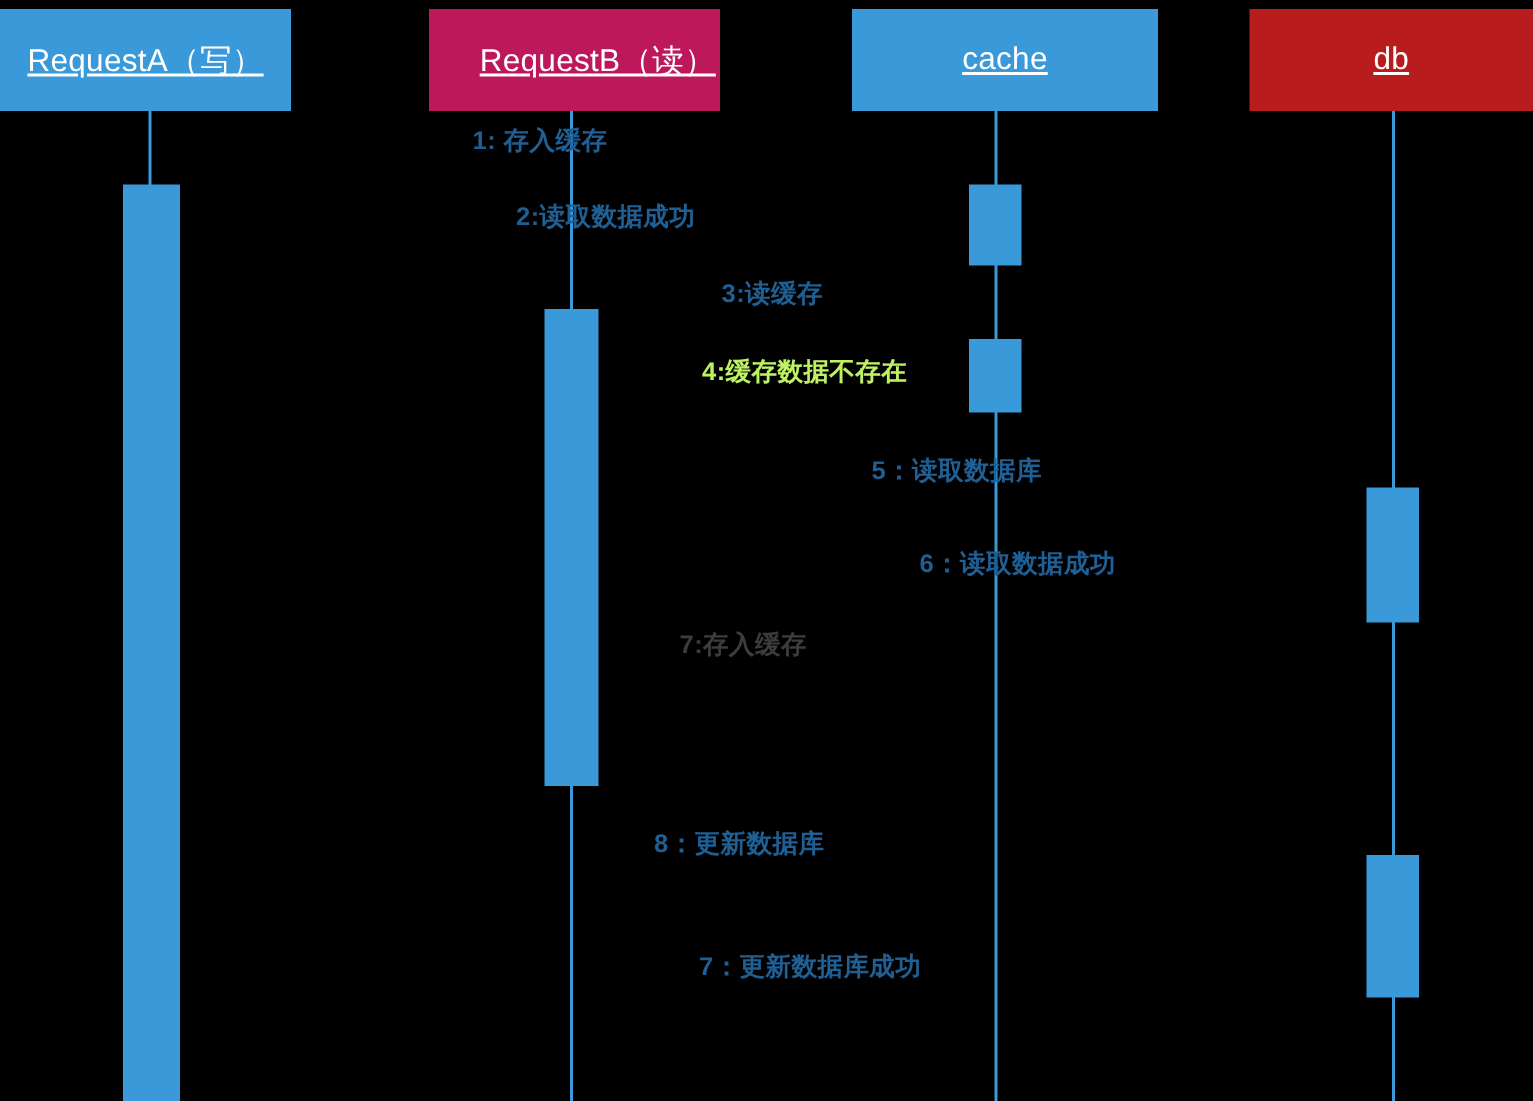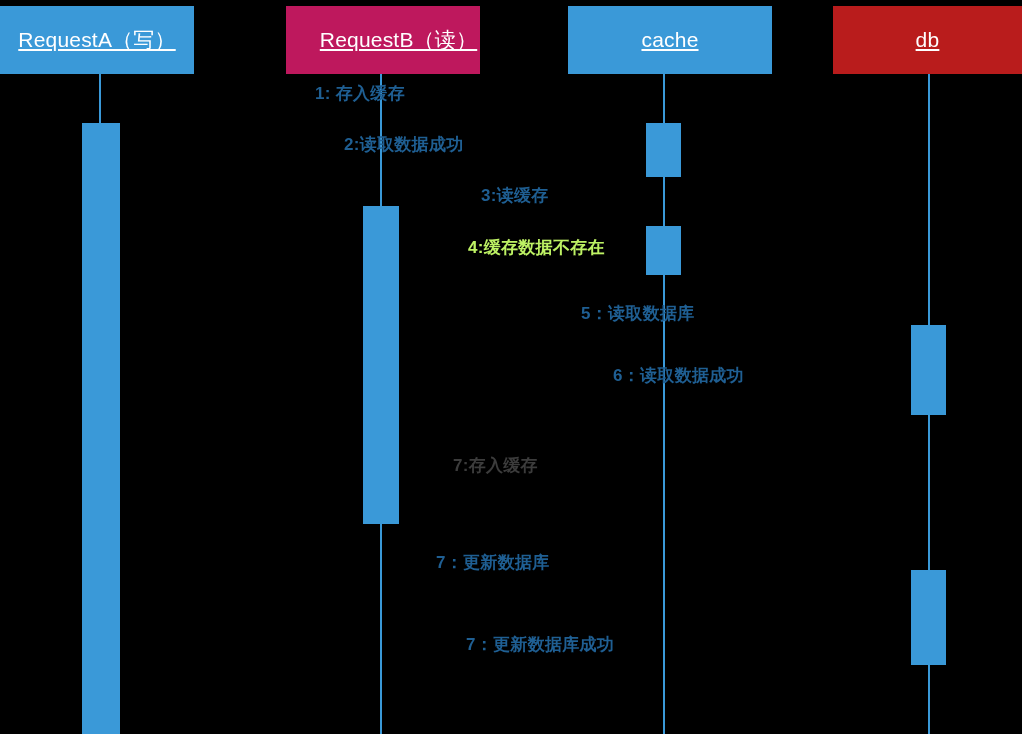--- a/index.html
+++ b/index.html
@@ -43,21 +43,20 @@
   .msg-label {
     position: absolute;
     font-size: 17px;
     font-weight: bold;
     color: #1f5f93;
     white-space: nowrap;
     letter-spacing: 0.3px;
   }
   .msg-label.gray {
     color: #3c3c3c;
-    margin-top: 36px;
   }
 </style>
 </head>
 <body>
 
 <div id="diagram">
   <div id="lifelines-layer">
       <div class="lifeline" style="left: 99px; top: 74px; height: 660px; background: rgb(58, 153, 216);"></div>
       <div class="lifeline" style="left: 380px; top: 74px; height: 660px; background: rgb(58, 153, 216);"></div>
       <div class="lifeline" style="left: 663px; top: 74px; height: 660px; background: rgb(58, 153, 216);"></div>
@@ -86,16 +85,16 @@
       </div>
     </div>
   <div id="messages-layer">
       <div class="msg-label" style="left: 315px; top: 82px; color: rgb(31, 95, 147);">1: 存入缓存</div>
       <div class="msg-label" style="left: 344px; top: 133px; color: rgb(31, 95, 147);">2:读取数据成功</div>
       <div class="msg-label" style="left: 481px; top: 184px; color: rgb(31, 95, 147);">3:读缓存</div>
       <div class="msg-label" style="left: 468px; top: 236px; color: #bef264;">4:缓存数据不存在</div>
       <div class="msg-label" style="left: 581px; top: 302px; color: rgb(31, 95, 147);">5：读取数据库</div>
       <div class="msg-label" style="left: 602px; top: 364px; color: rgb(31, 95, 147); margin-left: 11px;">6：读取数据成功</div>
       <div class="msg-label gray" style="left: 453px; top: 418px; color: rgb(60, 60, 60);">7:存入缓存</div>
-      <div class="msg-label" style="left: 436px; top: 551px; color: rgb(31, 95, 147);">7：更新数据库</div>
+      <div class="msg-label" style="left: 436px; top: 551px; color: rgb(31, 95, 147);">8：更新数据库</div>
       <div class="msg-label" style="left: 466px; top: 633px; color: rgb(31, 95, 147);">7：更新数据库成功</div>
     </div>
 </div>
 
 </body></html>

